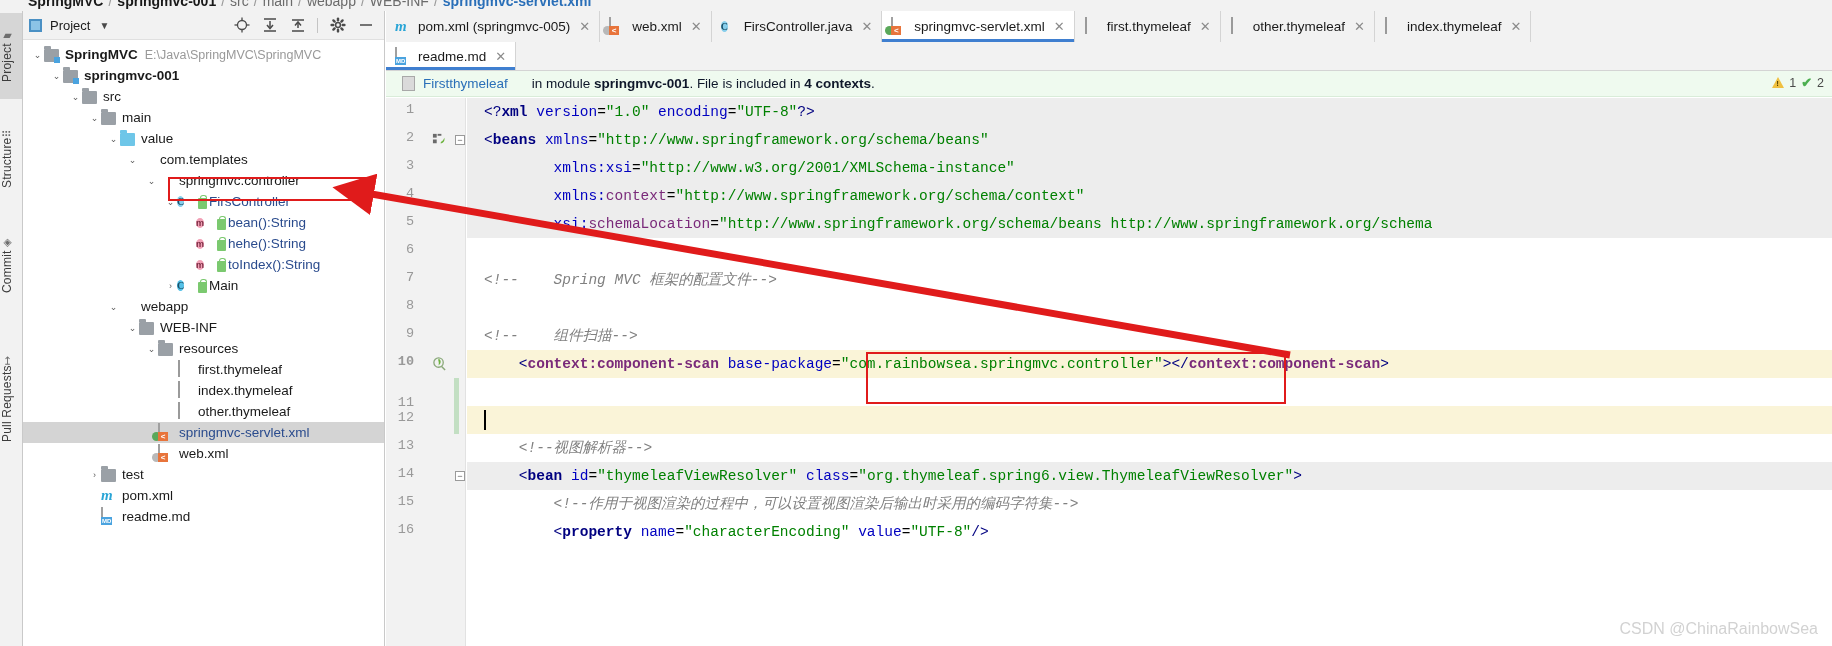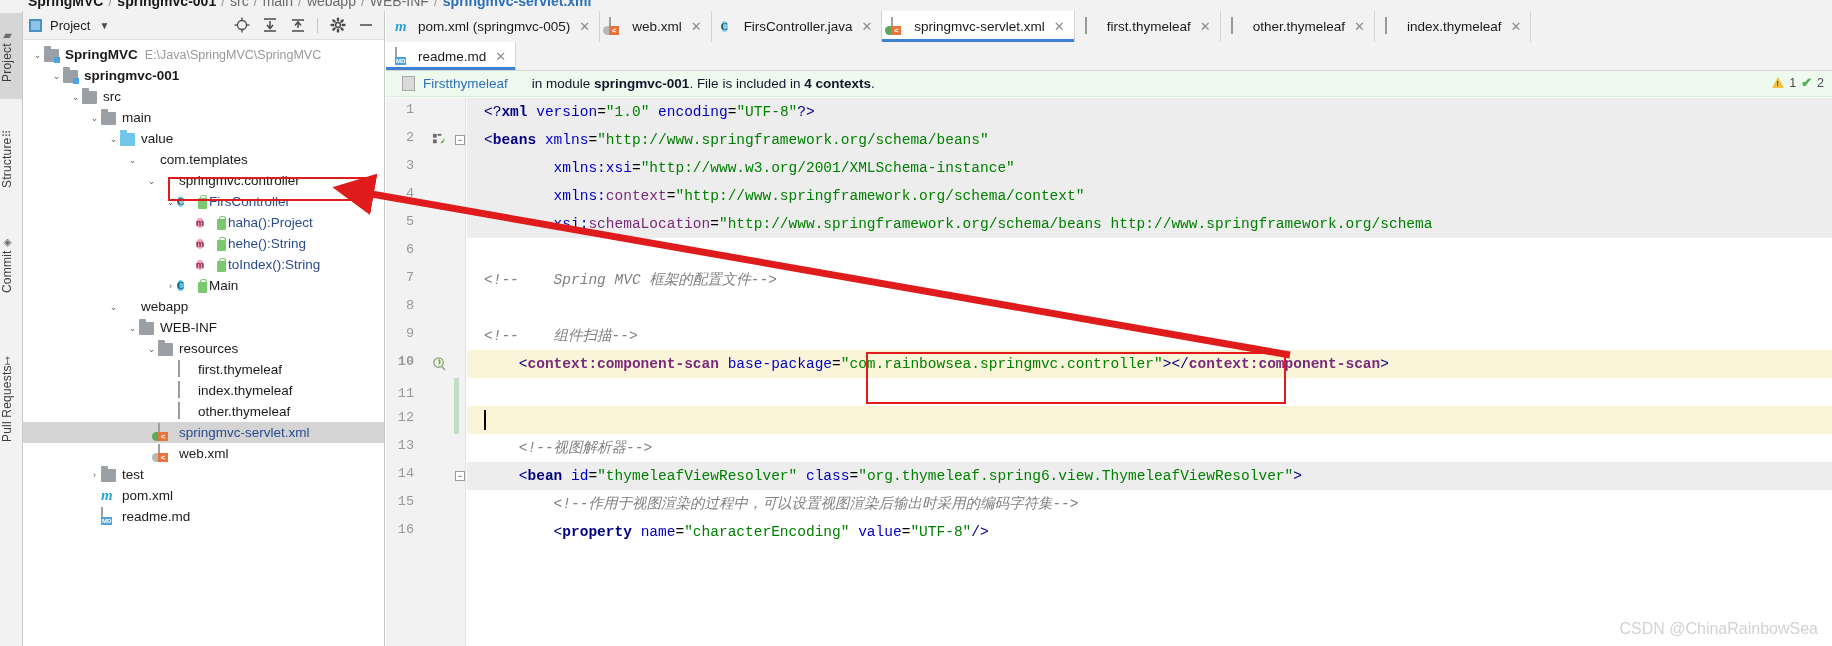--- a/index.html
+++ b/index.html
@@ -335,21 +335,21 @@
           <span class="arrow">⌄</span>
           <span class="ticon"><span class="ic-class">C</span></span>
           <span class="ic-lock"></span>
           <span class="tlabel blue">FirsController</span>
         </div>
         <div class="trow">
           <span style="display: inline-block; flex: 0 0 160px; width: 160px;"></span>
           <span class="arrow empty">·</span>
           <span class="ticon"><span class="ic-method">m</span></span>
           <span class="ic-lock"></span>
-          <span class="tlabel blue">haha():Project</span>
+          <span class="tlabel blue">bean():String</span>
         </div>
         <div class="trow">
           <span style="display: inline-block; flex: 0 0 160px; width: 160px;"></span>
           <span class="arrow empty">·</span>
           <span class="ticon"><span class="ic-method">m</span></span>
           <span class="ic-lock"></span>
           <span class="tlabel blue">hehe():String</span>
         </div>
         <div class="trow">
           <span style="display: inline-block; flex: 0 0 160px; width: 160px;"></span>
@@ -518,21 +518,21 @@
           <div class="gline" style="top: 144px;">6</div>
           <div class="gline" style="top: 172px;">7</div>
           <div class="gline" style="top: 200px;">8</div>
           <div class="gline" style="top: 228px;">9</div>
           <div class="gline" style="top: 256px; font-weight: bold;">10</div>
           <div class="gmark" style="top: 258px; left: 46px;"><svg width="15" height="15" viewBox="0 0 16 16">
               <circle cx="7" cy="7" r="5" fill="none" stroke="#8aa87a" stroke-width="1.4"></circle>
               <path d="M10 11 L14 15" stroke="#8aa87a" stroke-width="1.6"></path>
               <path d="M7 3 C10 4,10 8,7 10 C8 6,6 5,7 3Z" fill="#6db33f"></path>
             </svg></div>
-          <div class="gline" style="top: 288px;">11</div>
+          <div class="gline" style="top: 297px;">11</div>
           <div class="gline" style="top: 312px;">12</div>
           <div class="gline" style="top: 340px;">13</div>
           <div class="gline" style="top: 368px;">14</div>
           <div class="gline" style="top: 396px;">15</div>
           <div class="gline" style="top: 424px;">16</div>
         </div>
       <div class="fold-col" id="foldcol">
           <div class="fold" style="top: 37px;">−</div>
           <div class="fold" style="top: 373px;">−</div>
           <div class="stripe-green" style="top: 280px; height: 28px;"></div>

